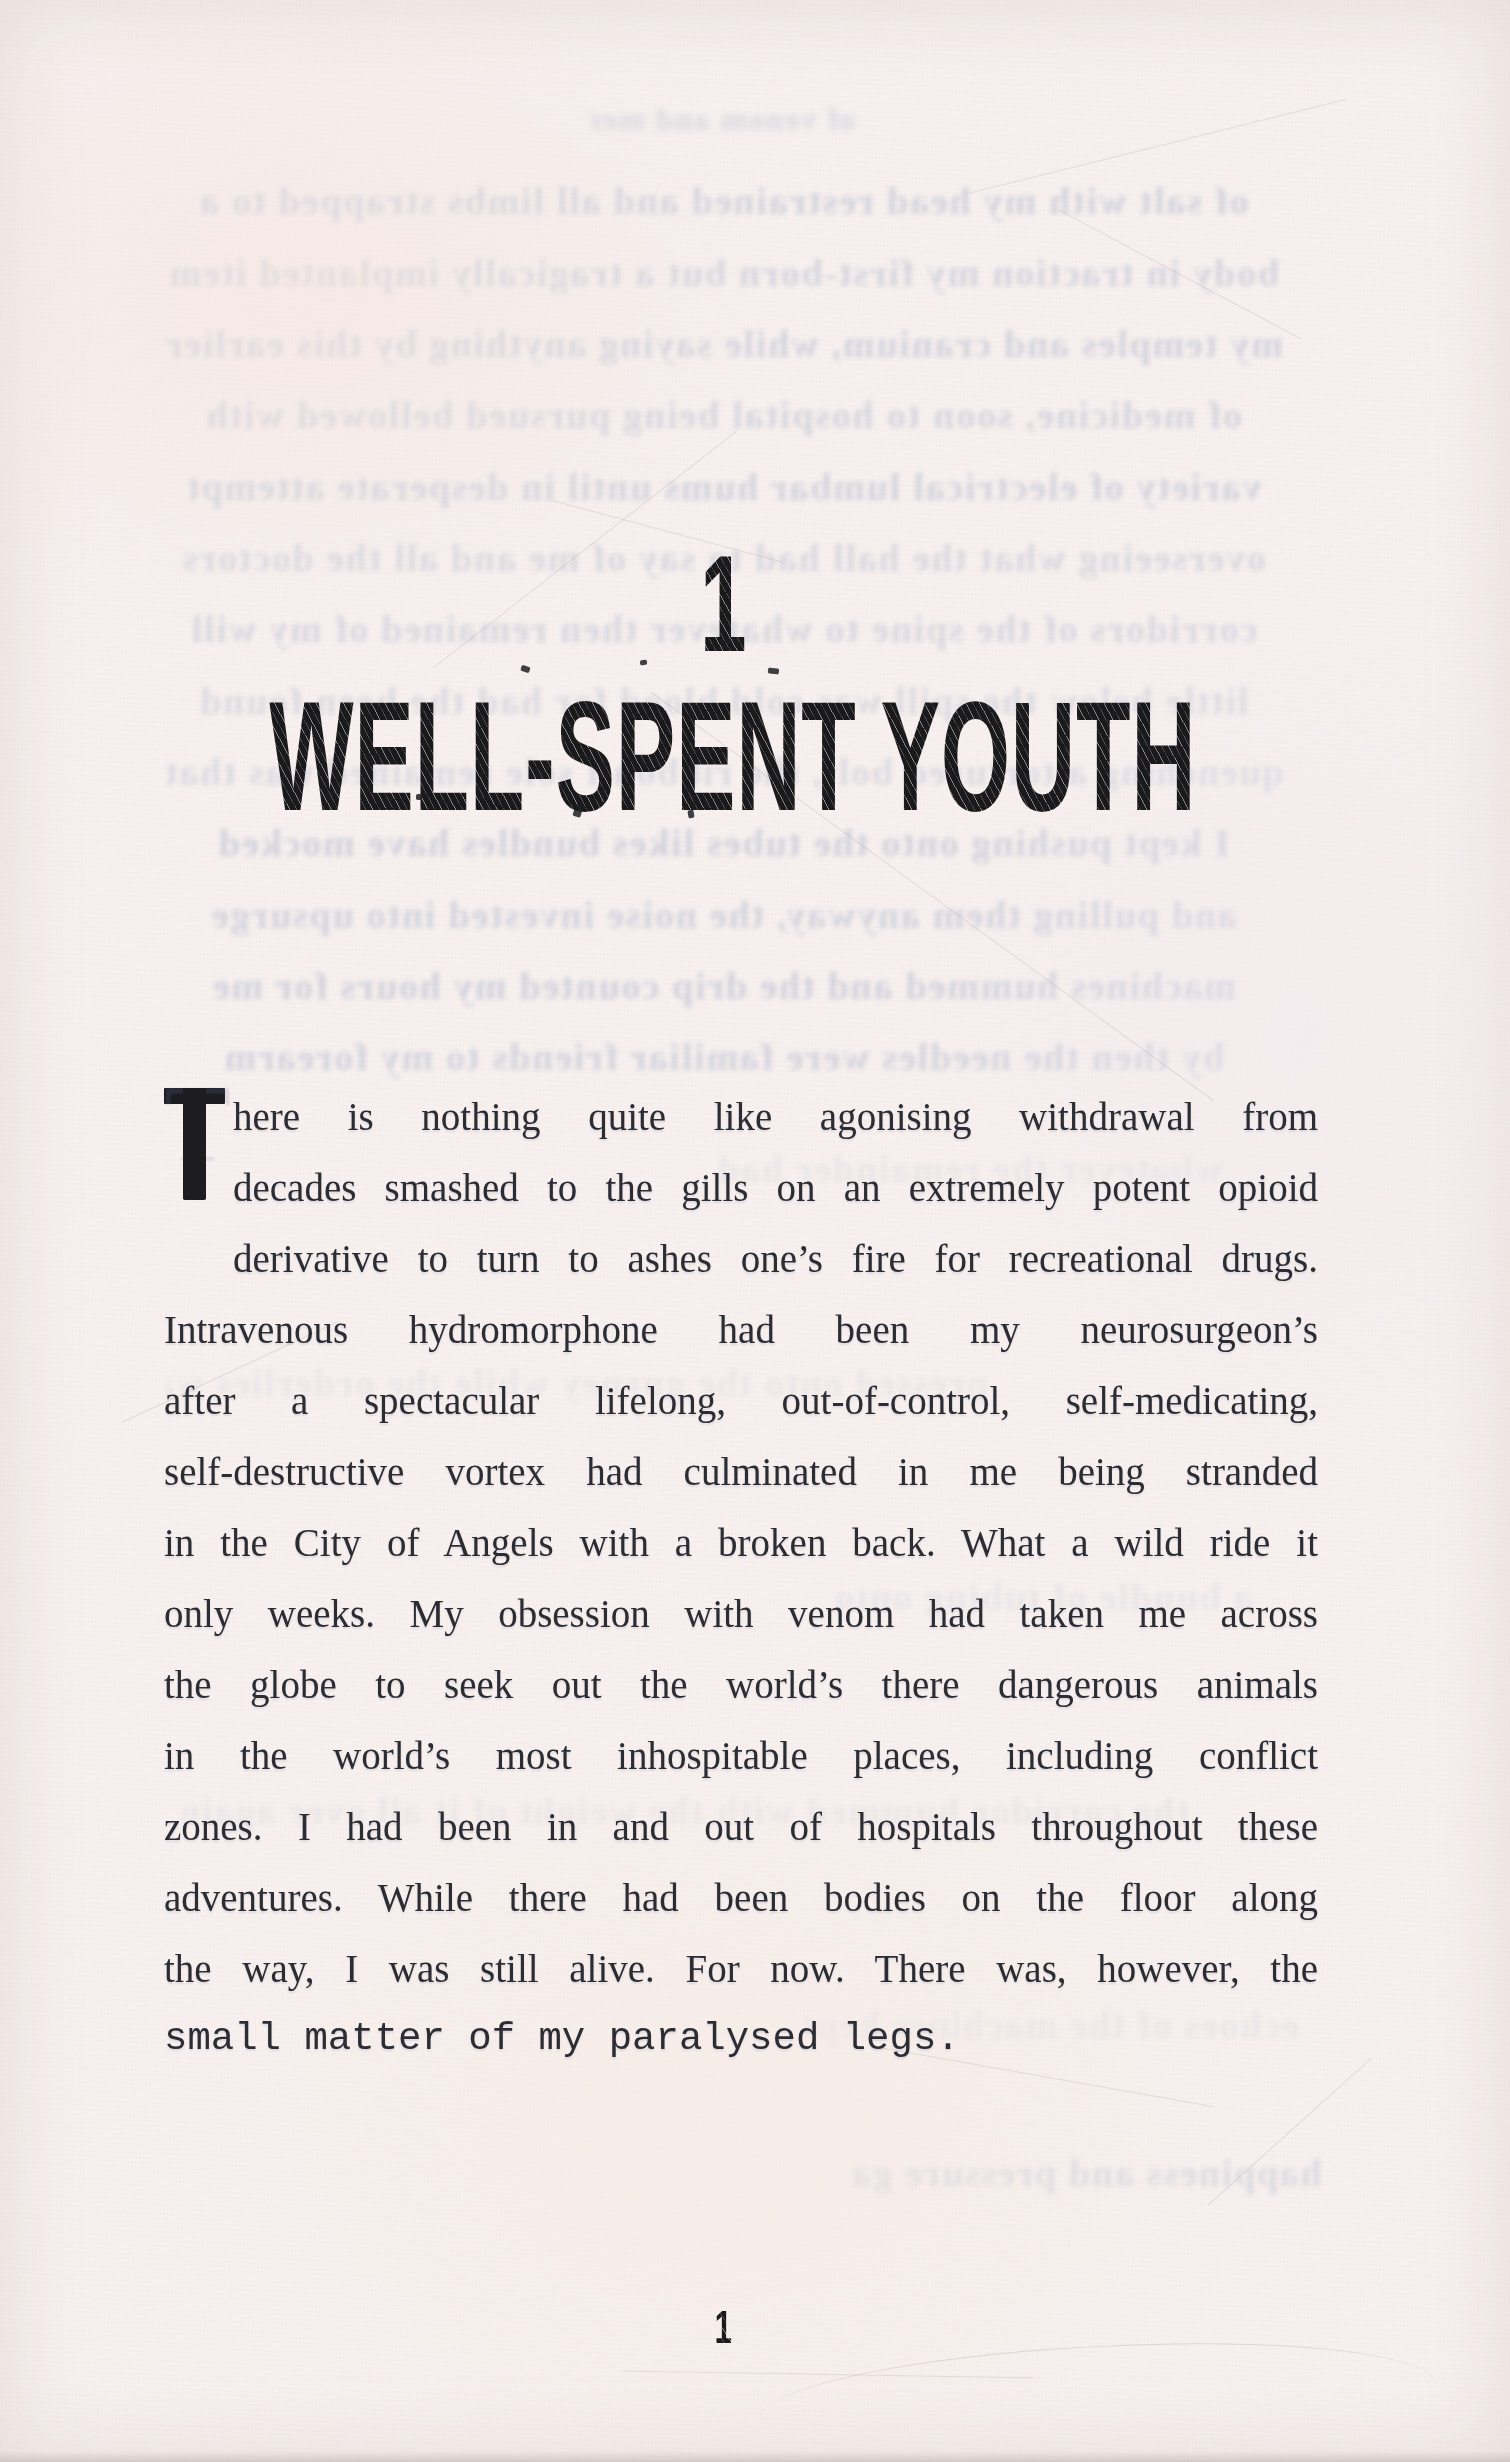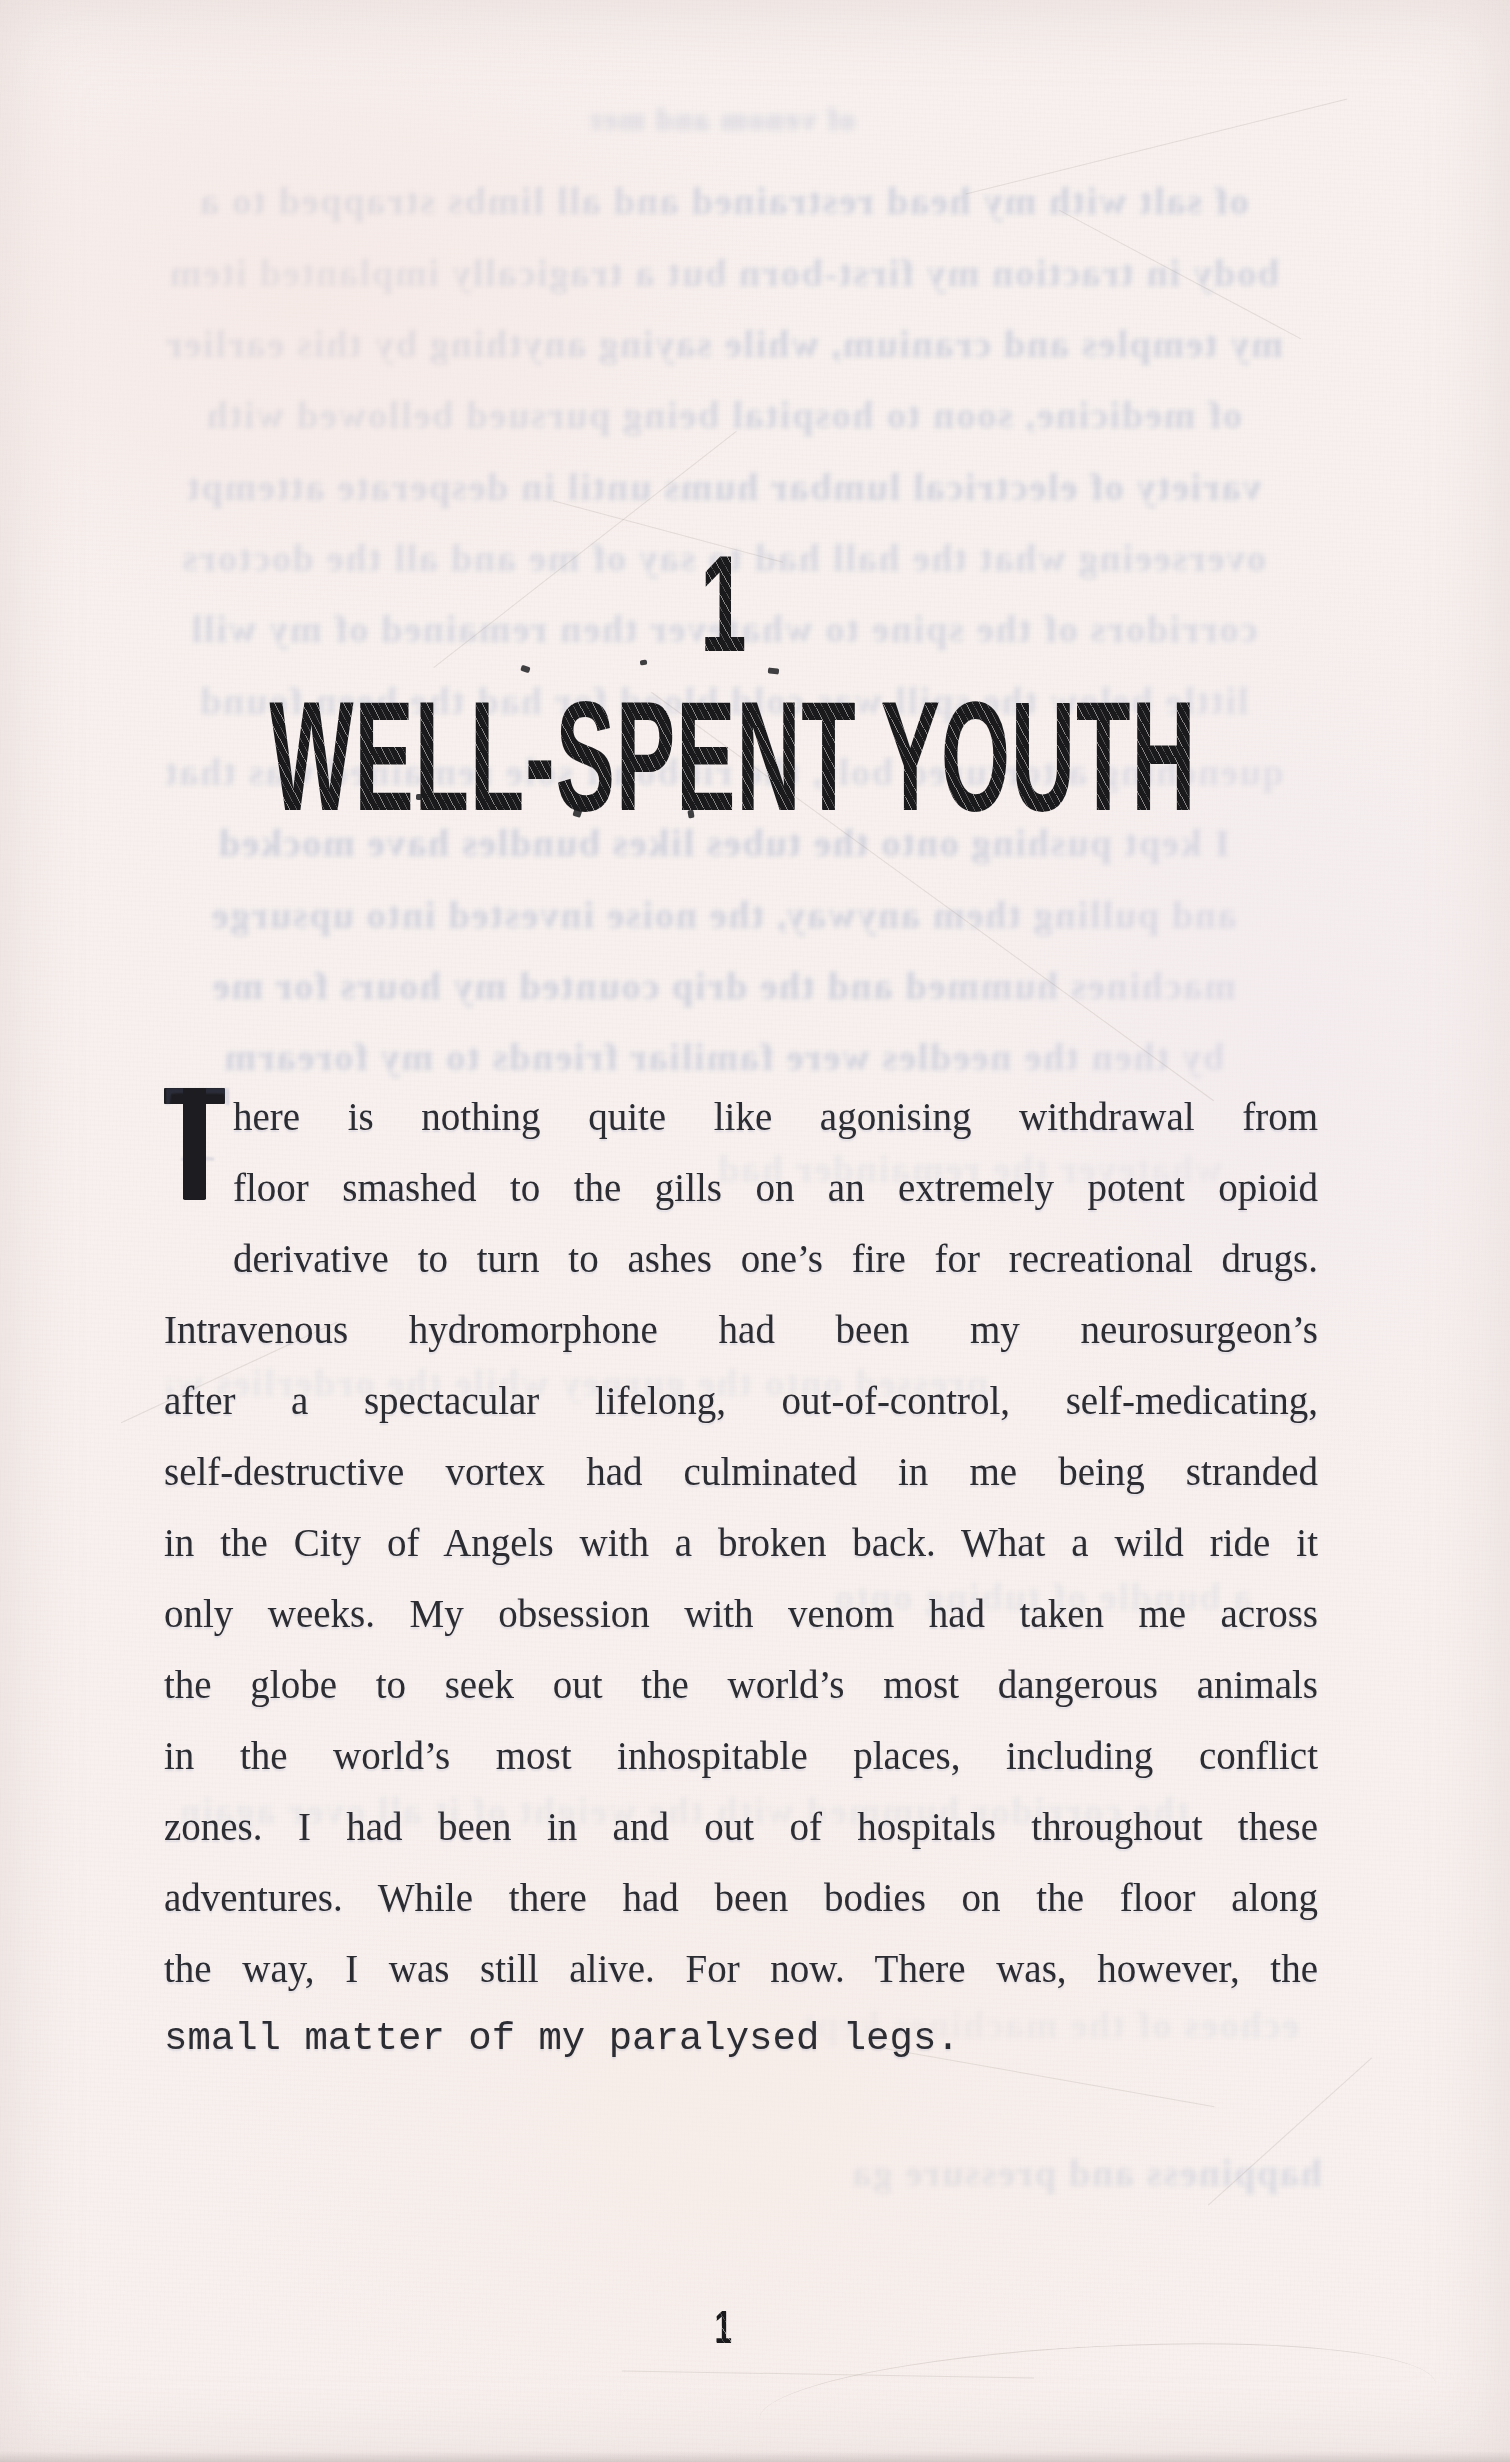--- a/index.html
+++ b/index.html
@@ -169,28 +169,28 @@
 
   <div class="chapter-title">
     <span class="display-font">WELL-SPENT YOUTH</span>
   </div>
 
   <div class="body-block">
     <div class="dropcap">
       <span class="dropcap-glyph">T</span>
     </div>
     <div class="body-line">here is nothing quite like agonising withdrawal from</div>
-    <div class="body-line">floor smashed to the gills on an extremely potent opioid</div>
+    <div class="body-line">decades smashed to the gills on an extremely potent opioid</div>
     <div class="body-line">derivative to turn to ashes one’s fire for recreational drugs.</div>
     <div class="body-line">Intravenous hydromorphone had been my neurosurgeon’s</div>
     <div class="body-line">after a spectacular lifelong, out-of-control, self-medicating,</div>
     <div class="body-line">self-destructive vortex had culminated in me being stranded</div>
     <div class="body-line">in the City of Angels with a broken back. What a wild ride it</div>
     <div class="body-line">only weeks. My obsession with venom had taken me across</div>
-    <div class="body-line">the globe to seek out the world’s most dangerous animals</div>
+    <div class="body-line">the globe to seek out the world’s there dangerous animals</div>
     <div class="body-line">in the world’s most inhospitable places, including conflict</div>
     <div class="body-line">zones. I had been in and out of hospitals throughout these</div>
     <div class="body-line">adventures. While there had been bodies on the floor along</div>
     <div class="body-line">the way, I was still alive. For now. There was, however, the</div>
     <div class="body-line last">small matter of my paralysed legs.</div>
   </div>
 
   <div class="page-number">
     <span class="display-font">1</span>
   </div>

